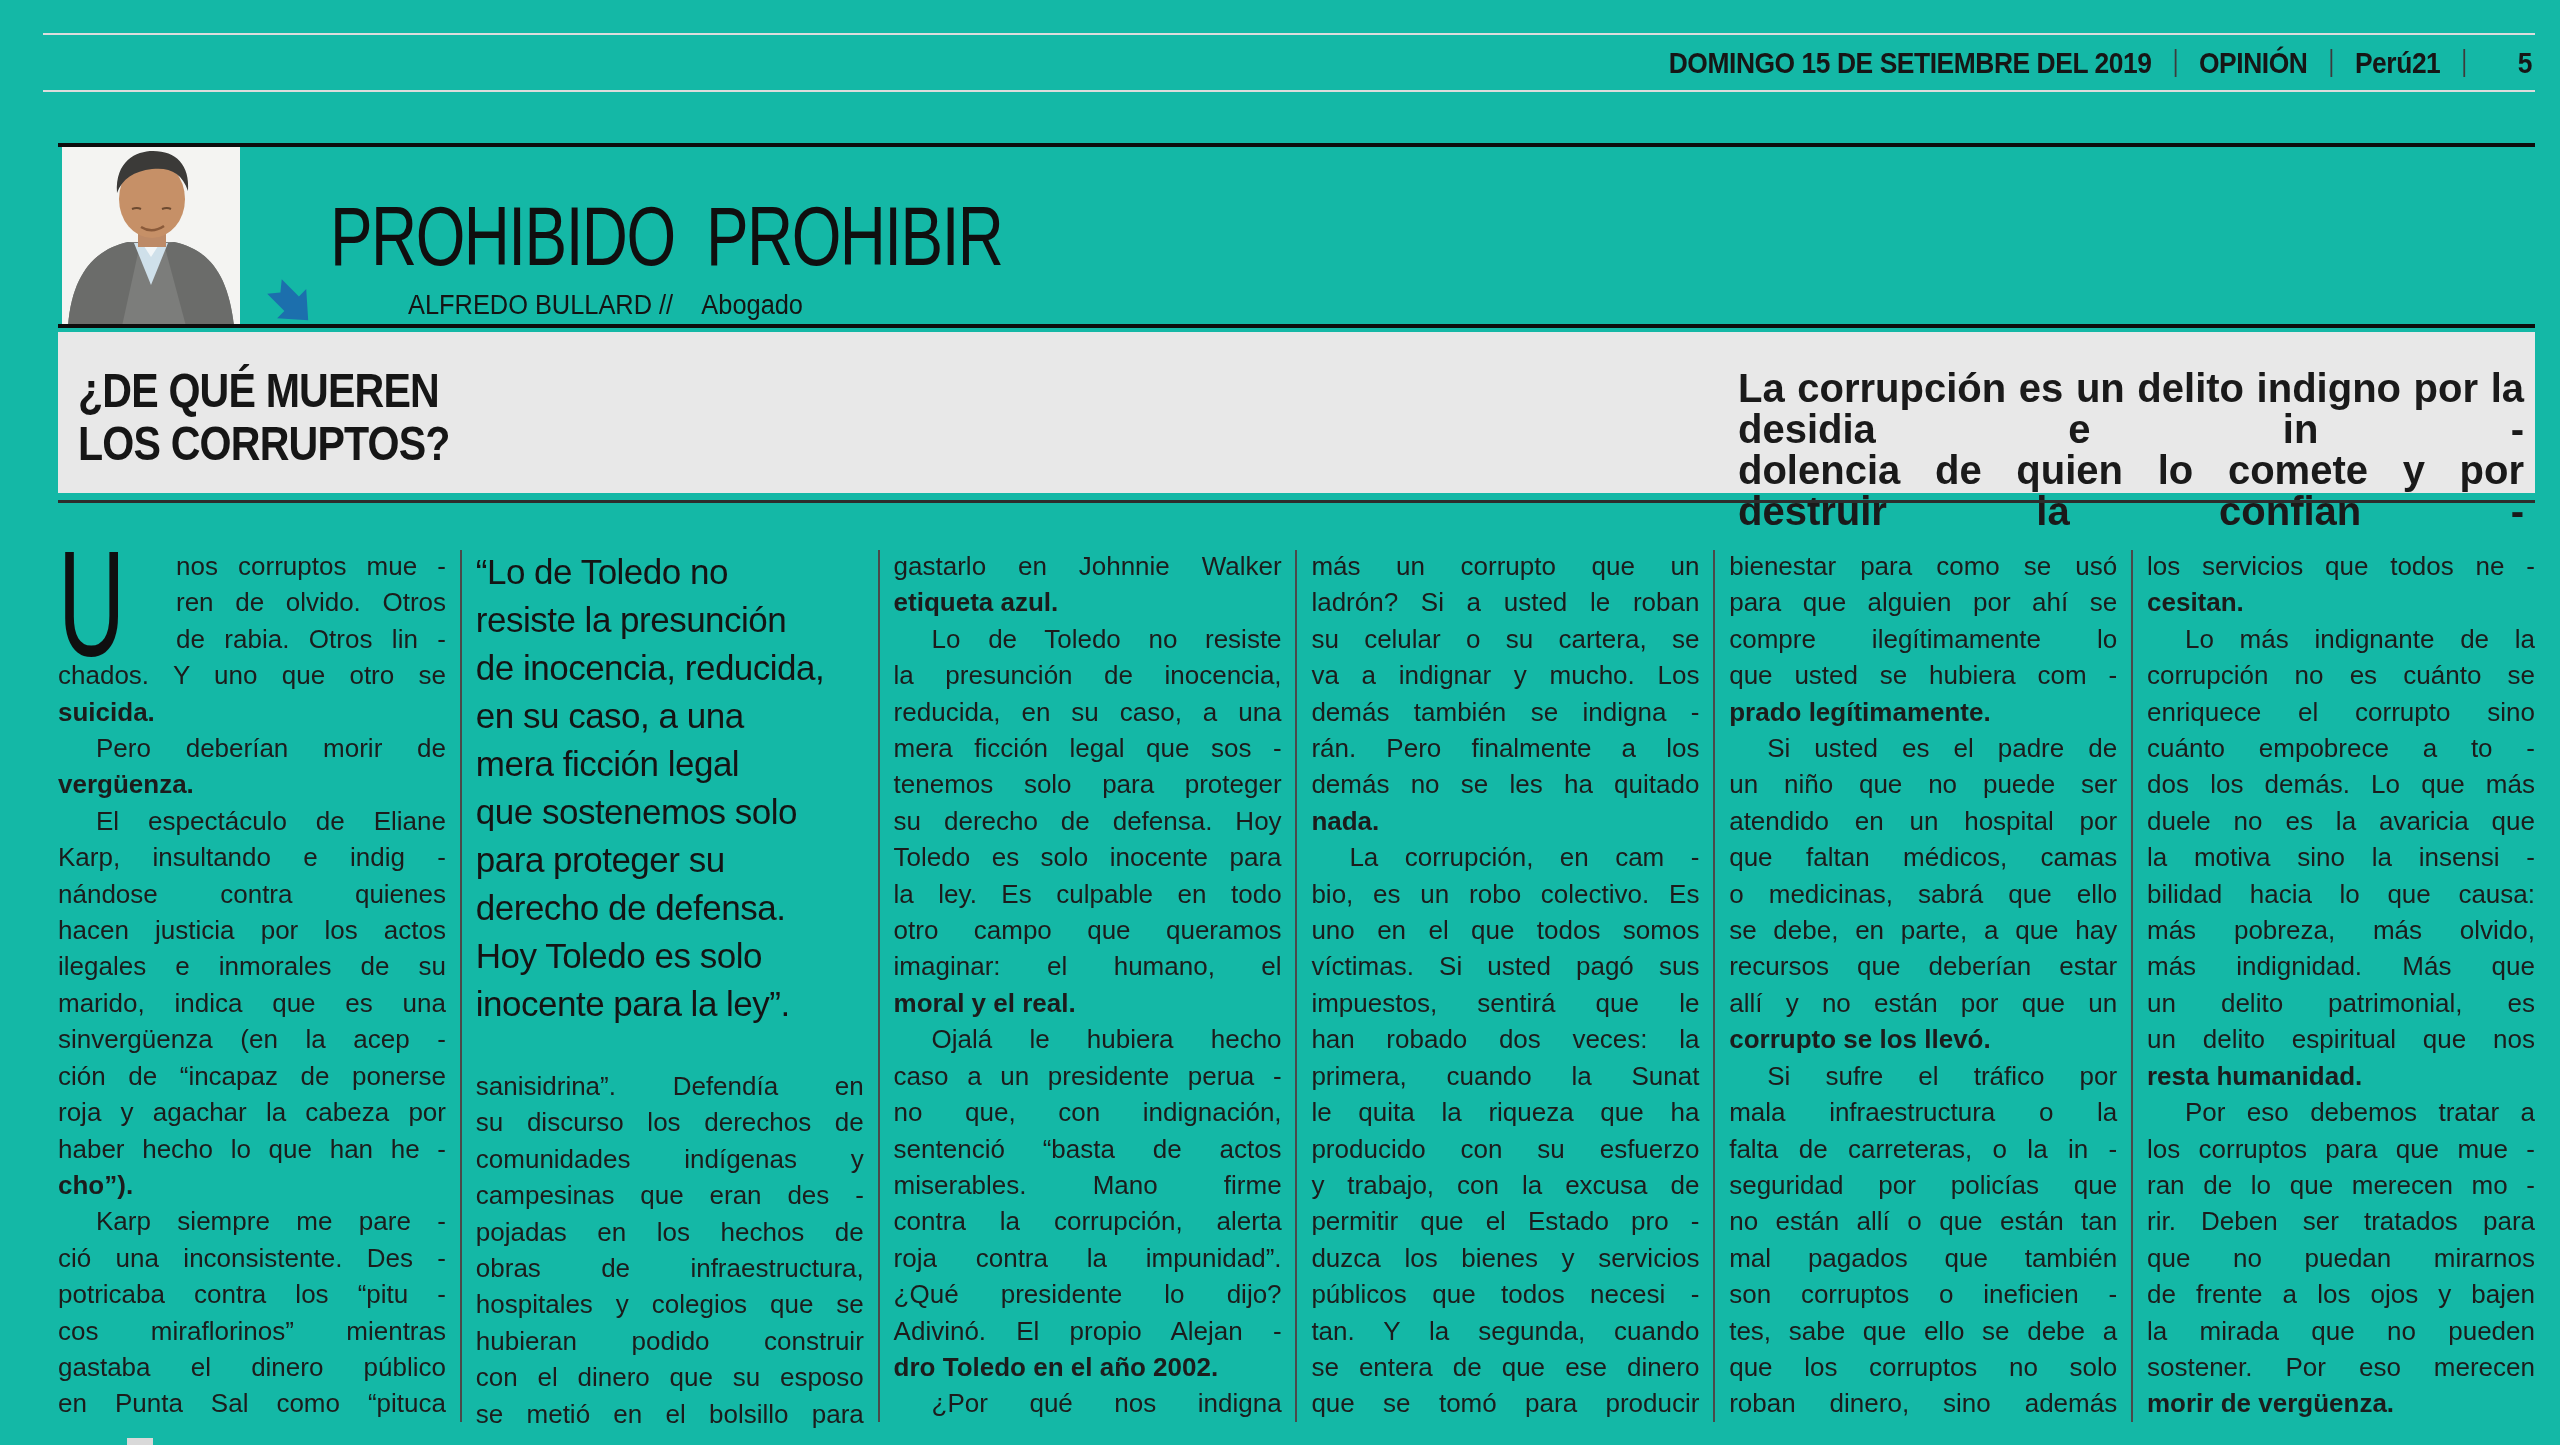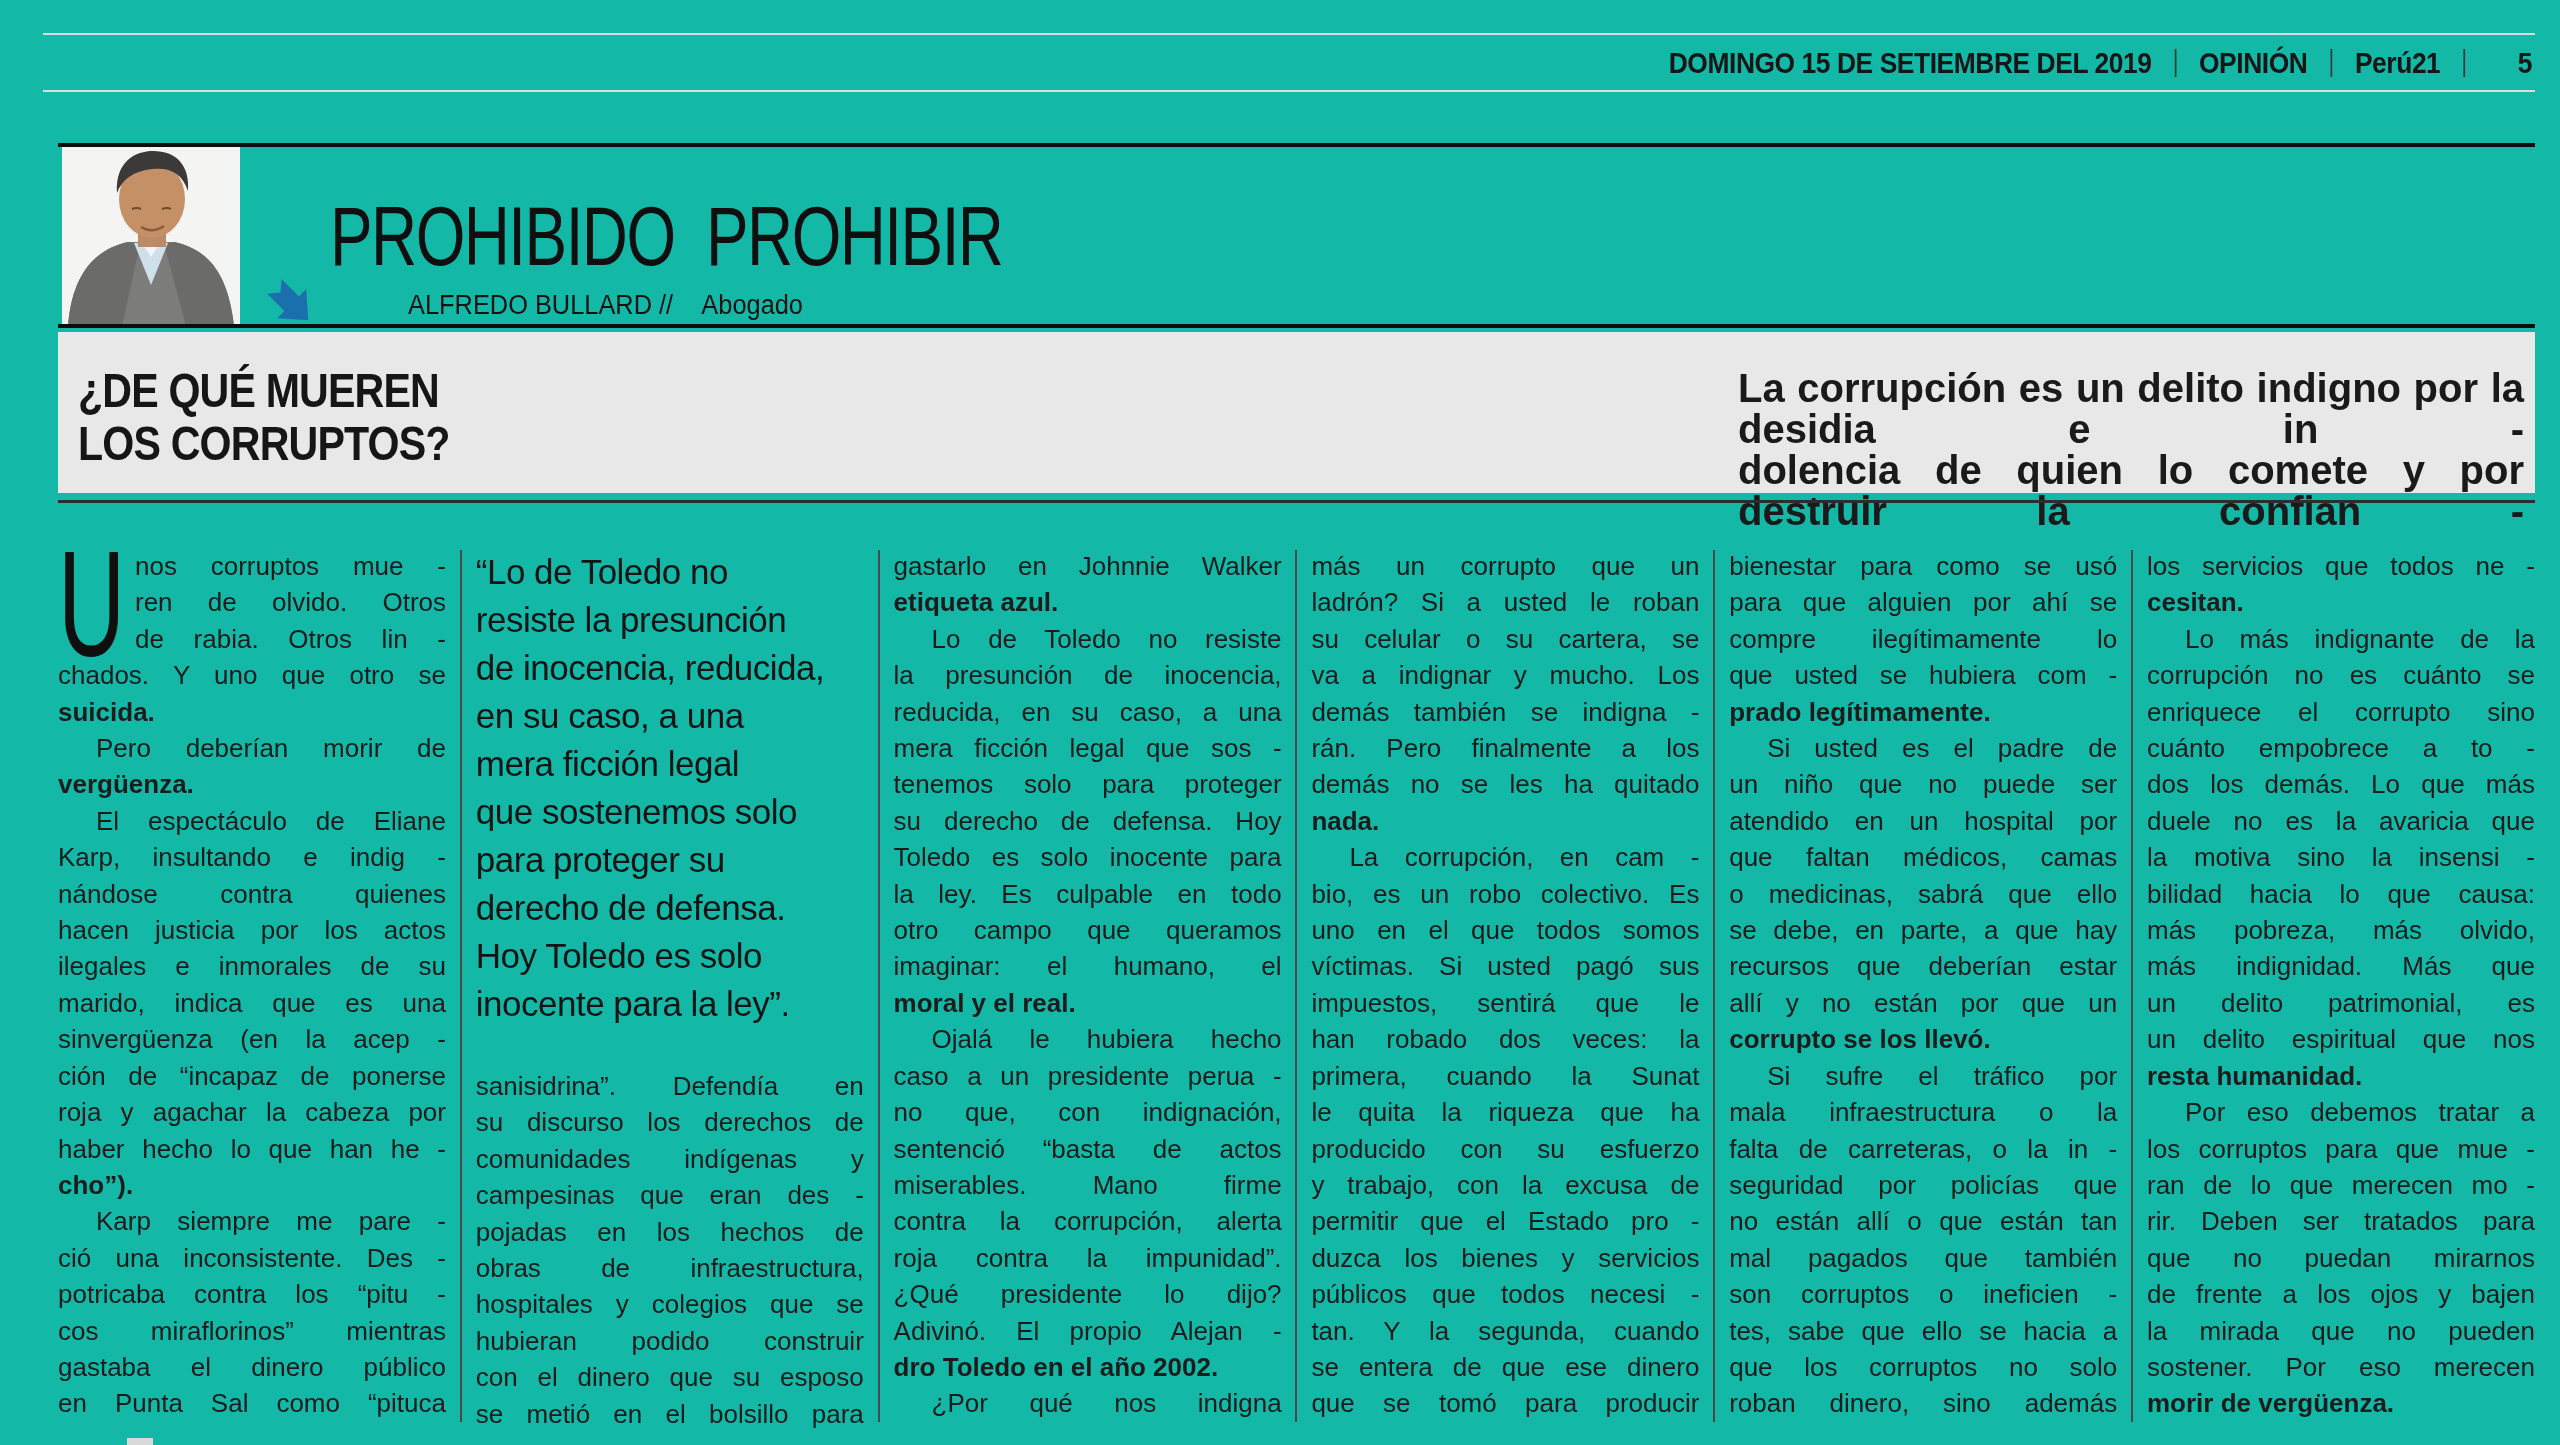--- a/index.html
+++ b/index.html
@@ -32,21 +32,21 @@
         line-height:41px;color:#1a1a1a;}
   #subrule{position:absolute;left:58px;top:500px;width:2477px;height:3px;background:#2d2d2d;}
   
   #body{position:absolute;left:0;top:548px;width:2560px;height:897px;}
   .col{position:absolute;top:0;width:388px;}
   .colsep{position:absolute;top:2px;width:2px;height:872px;background:#4a4a4a;}
   .line{font-size:26px;line-height:36.4px;text-align:justify;text-align-last:justify;
         white-space:normal;color:#1c1c1c;}
   .line.end{text-align:left;text-align-last:left;font-weight:bold;}
   .line.indent{padding-left:38px;}
-  .line.dc{margin-left:77px;}
+  .line.dc{margin-left:118px;}
   #dropcap{position:absolute;left:0px;top:2px;font-size:150px;line-height:108px;
            font-weight:400;color:#0f0f0f;transform:scaleX(0.62);transform-origin:0 0;}
   .quote{margin-bottom:40px;}
   .qline{font-size:35px;line-height:48px;letter-spacing:-0.5px;color:#141414;text-align:left;}
   .dline{font-size:40px;line-height:41px;font-weight:700;text-align:justify;text-align-last:justify;}
   .dline.end{text-align:left;text-align-last:left;}
   #corner-mark{position:absolute;left:127px;top:1438px;width:26px;height:7px;background:#d9d9d9;}
 </style>
 </head>
 <body>
@@ -230,21 +230,21 @@
         <div class="line">recursos que deberían estar</div>
         <div class="line">allí y no están por que un</div>
         <div class="line end">corrupto se los llevó.</div>
         <div class="line indent">Si sufre el tráfico por</div>
         <div class="line">mala infraestructura o la</div>
         <div class="line">falta de carreteras, o la in -</div>
         <div class="line">seguridad por policías que</div>
         <div class="line">no están allí o que están tan</div>
         <div class="line">mal pagados que también</div>
         <div class="line">son corruptos o ineficien -</div>
-        <div class="line">tes, sabe que ello se hacia a</div>
+        <div class="line">tes, sabe que ello se debe a</div>
         <div class="line">que los corruptos no solo</div>
         <div class="line">roban dinero, sino además</div>
       </div>
       <div class="colsep" style="left: 2131px;"></div>
       <div class="col" style="left: 2147px; width: 388px;">
         <div class="line">los servicios que todos ne -</div>
         <div class="line end">cesitan.</div>
         <div class="line indent">Lo más indignante de la</div>
         <div class="line">corrupción no es cuánto se</div>
         <div class="line">enriquece el corrupto sino</div>

